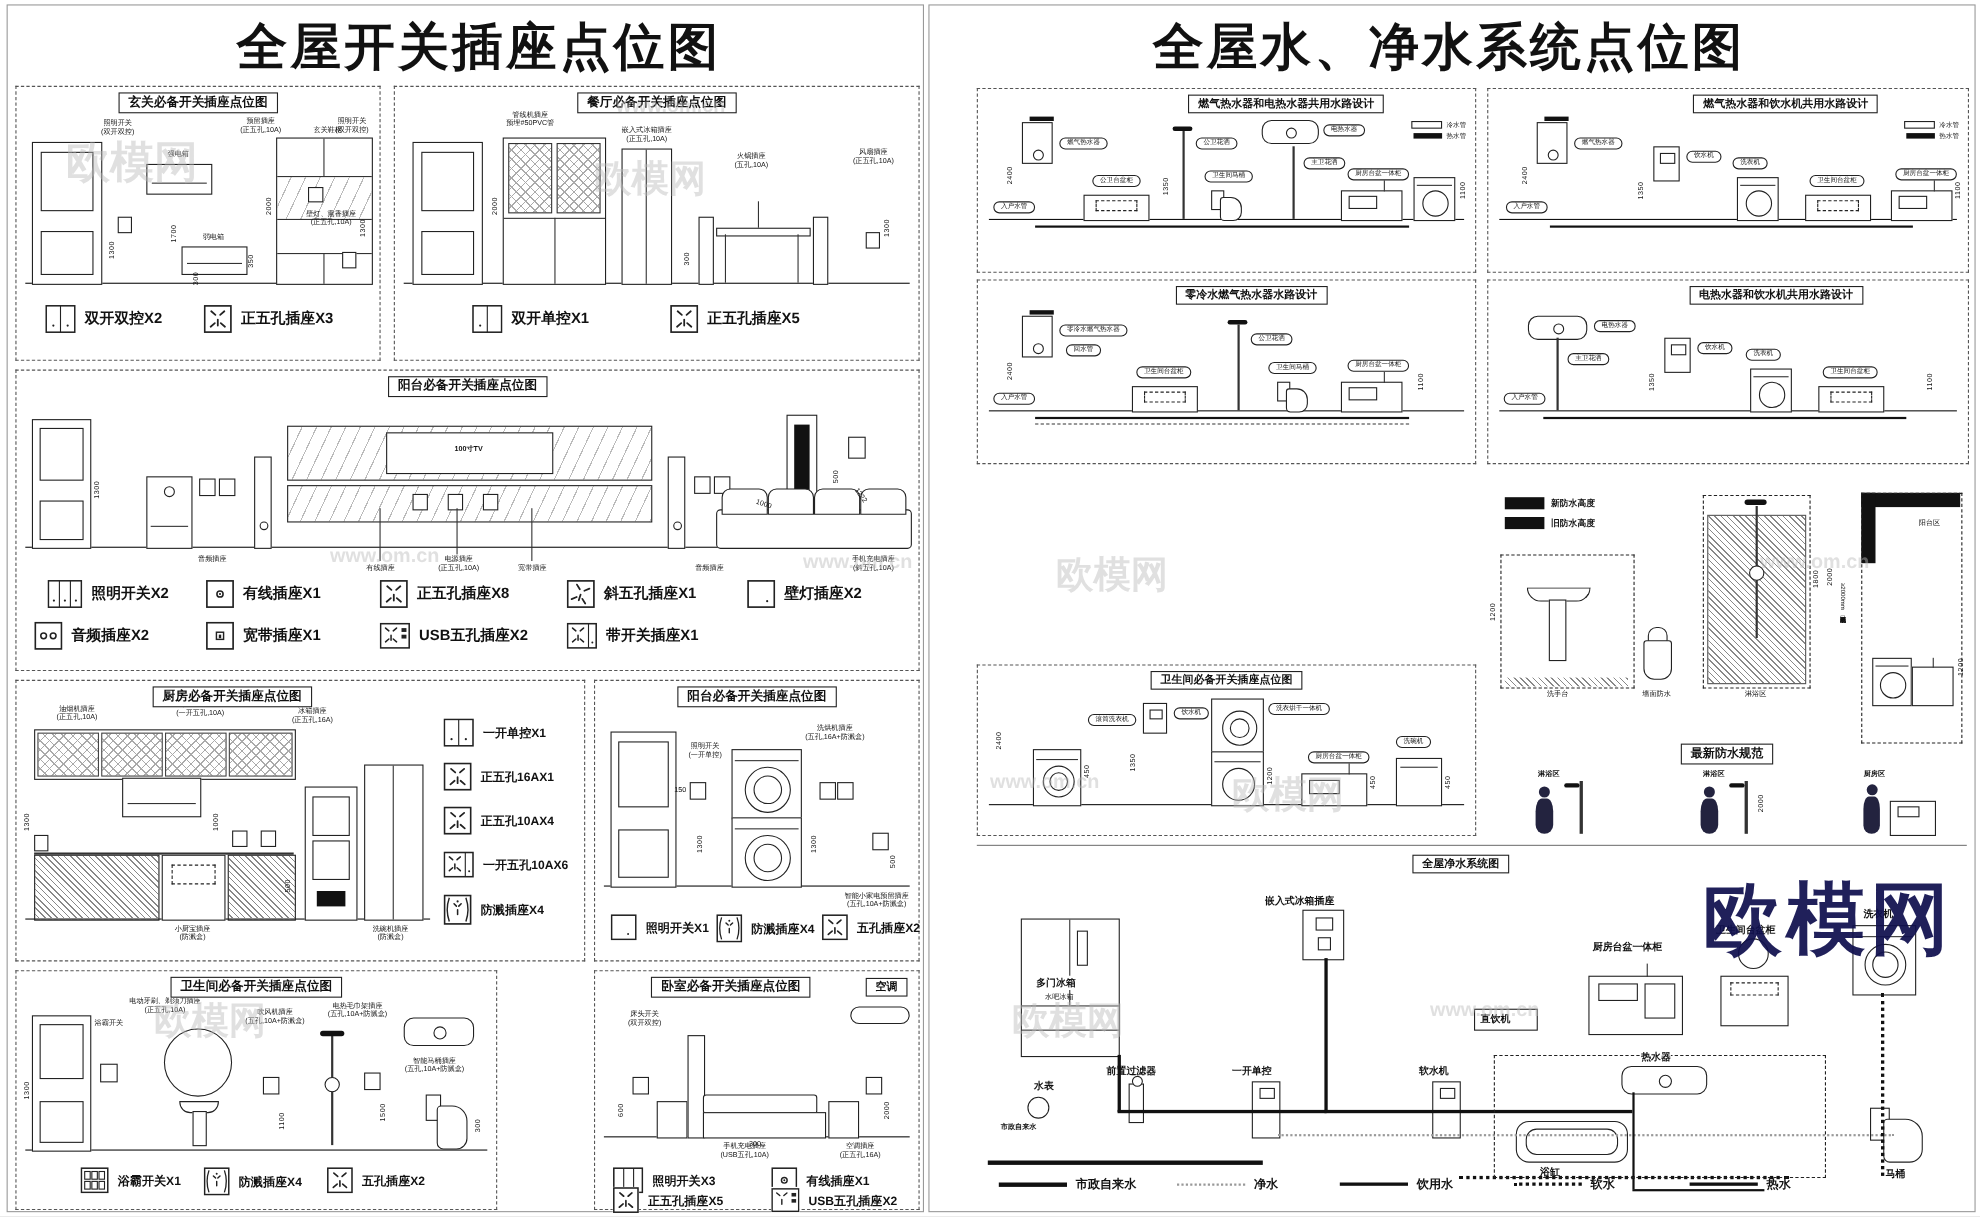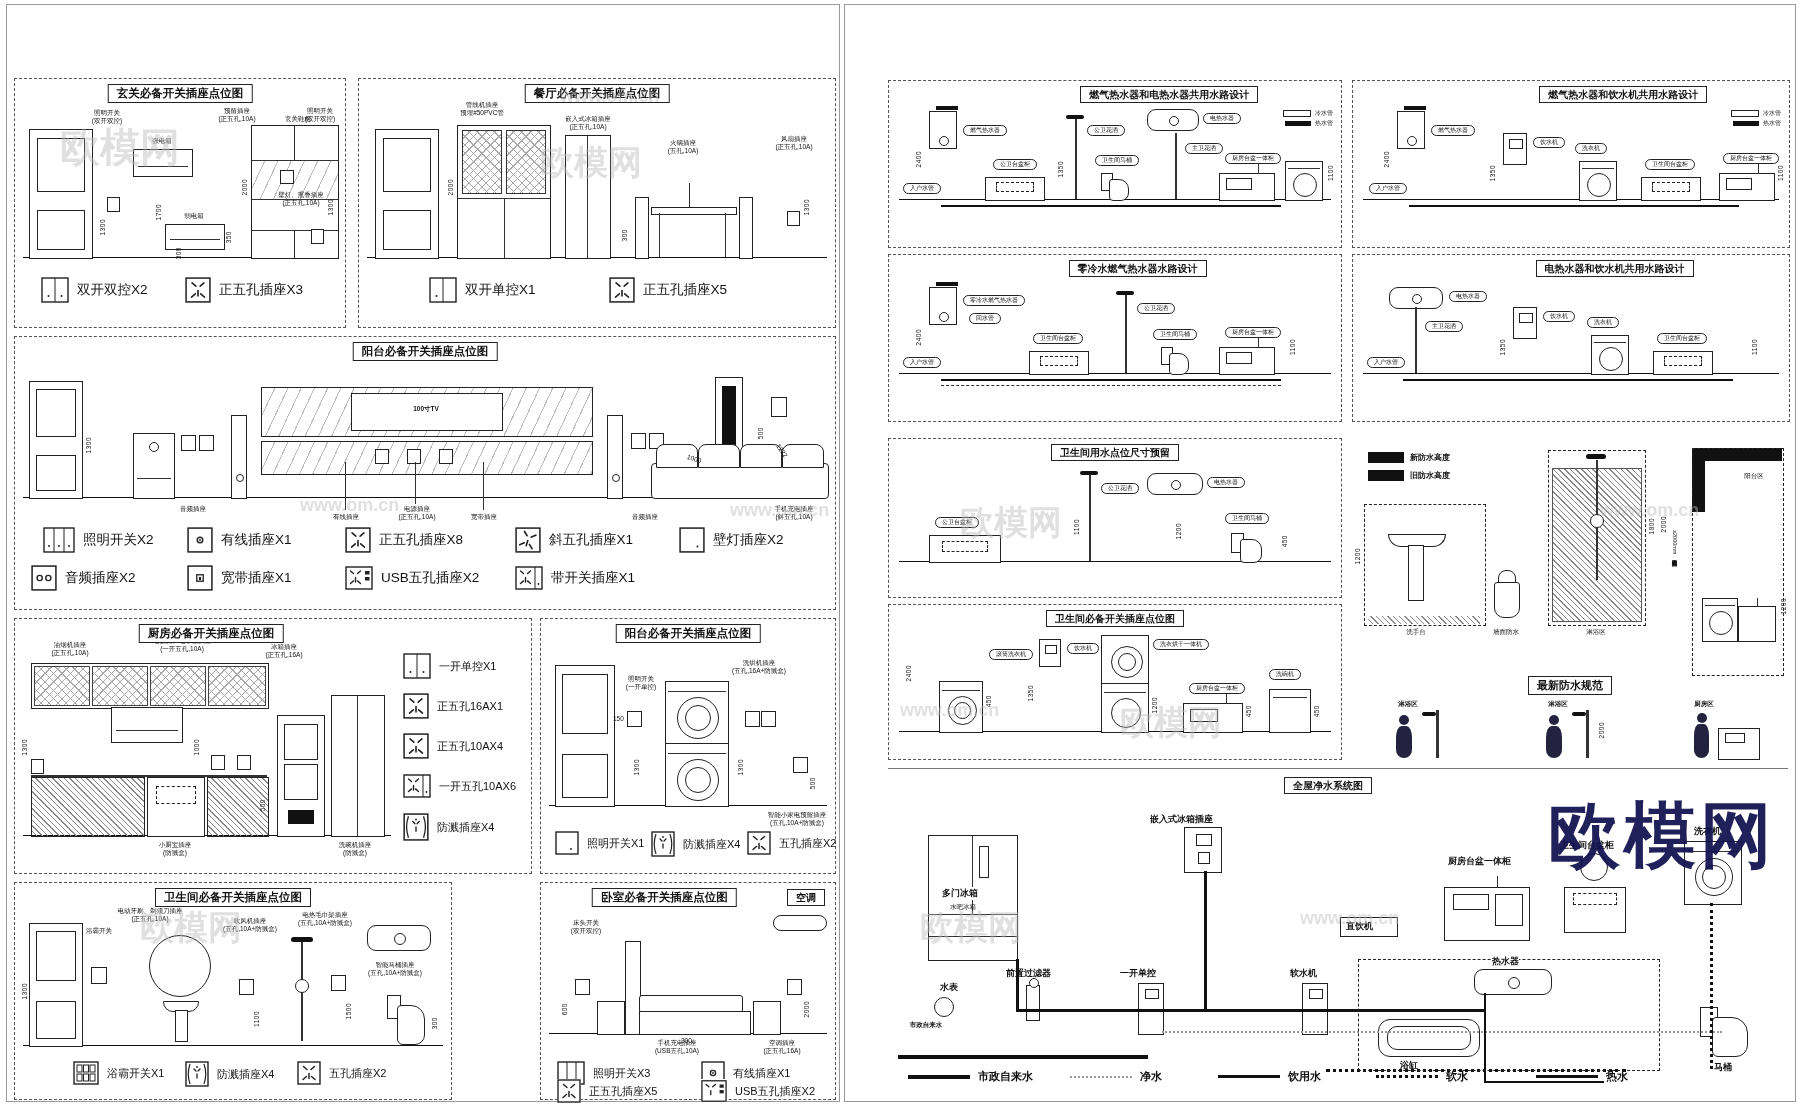--- a/index.html
+++ b/index.html
@@ -23,36 +23,38 @@
 .vline{position:absolute;width:0;border-right:1px solid #333}
 .vthick{position:absolute;width:3px;background:#111}
 .hthick{position:absolute;height:3px;background:#111}
 .dotf{position:absolute;height:0;border-bottom:2px dotted #999}
 .dotb{position:absolute;height:0;border-bottom:3px dotted #111}
 .hatch{background:repeating-linear-gradient(45deg,rgba(0,0,0,0) 0 3px,#888 3px 4px)}
 .glass{background:repeating-linear-gradient(45deg,rgba(0,0,0,0) 0 5px,#aaa 5px 6px),repeating-linear-gradient(-45deg,rgba(0,0,0,0) 0 5px,#aaa 5px 6px)}
 .marble{background:repeating-linear-gradient(115deg,rgba(0,0,0,0) 0 11px,#bbb 11px 12px)}
 .circ{position:absolute;border:1.3px solid #222;border-radius:50%;background:#fff}
 .leg{position:absolute;display:flex;align-items:center;gap:8px;white-space:nowrap;z-index:2}
-.leg .t{font-weight:normal;font-size:13.5px}
+.leg .t{font-weight:bold;font-size:13.5px}
 .legsm .t{font-size:11px}
 .leg svg{display:block;background:#fff}
 .fig{position:absolute;background:#23233f;border-radius:45% 45% 10px 10px}
 .fig:before{content:"";position:absolute;top:-11px;left:50%;transform:translateX(-50%);width:10px;height:10px;border-radius:50%;background:#23233f}
 .wm{position:absolute;color:#bbb;opacity:.45;font-weight:bold;z-index:6;pointer-events:none;white-space:nowrap}
 .wm.dk{color:#10104e;opacity:.93}
 .dashbox{position:absolute;border:1.6px dashed #222;z-index:1}
 </style>
 </head>
 <body>
 
 <div id="root">
   <div class="half" style="left:6px;top:4px;width:832px;height:1096px"></div>
   <div class="half" style="left:844px;top:4px;width:950px;height:1096px"></div>
 
+  <div class="btitle" style="left:215px;top:12px">全屋开关插座点位图</div>
+  <div class="btitle" style="left:1048px;top:12px">全屋水、净水系统点位图</div>
 
   <div class="panel" style="left:14px;top:78px;width:330px;height:248px">
     <div class="ptitle">玄关必备开关插座点位图</div>
     <div class="floor" style="left:8px;right:8px;top:178px"></div>
     <div class="box" style="left:14px;top:50px;width:62px;height:128px">
       <div class="box" style="left:7px;top:8px;right:7px;height:52px"></div>
       <div class="box" style="left:7px;bottom:8px;right:7px;height:38px"></div>
     </div>
     <div class="lbl" style="left:62px;top:30px;width:60px">照明开关
 (双开双控)</div>
@@ -694,41 +696,20 @@
     <div class="box" style="left:330px;top:92px;width:54px;height:26px">
         <div class="box" style="left:6px;top:4px;width:24px;height:10px"></div>
         <div class="vline" style="left:38px;top:-10px;height:10px"></div>
       </div>
     <div class="cap" style="left:336px;top:72px">厨房台盆一体柜</div>
     <div class="dim" style="left:400px;top:84px">1100</div>
     <div class="hthick" style="left:52px;top:124px;width:340px;height:2px"></div>
     <div class="hline" style="left:52px;top:130px;width:340px;border-bottom-style:dashed"></div>
   </div>
 
-  <div class="panel" style="left:888px;top:438px;width:452px;height:158px">
-    <div class="ptitle" style="font-size:10px">卫生间用水点位尺寸预留</div>
-    <div class="floor" style="left:10px;right:10px;top:122px"></div>
-    <div class="box" style="left:40px;top:96px;width:70px;height:26px">
-        <div class="box" style="left:12px;top:5px;right:12px;height:9px;border-style:dashed"></div>
-      </div>
-    <div class="cap" style="left:46px;top:78px">公卫台盆柜</div>
-    <div class="vline" style="left:200px;top:36px;height:86px;border-right-width:2px"></div>
-    <div class="solid" style="left:191px;top:32px;width:18px;height:4px;border-radius:3px"></div>
-    <div class="cap" style="left:212px;top:44px">公卫花洒</div>
-    <div class="dim" style="left:184px;top:80px">1100</div>
-    <div class="box rnd" style="left:258px;top:34px;width:54px;height:20px">
-        <div class="circ" style="left:23px;top:6px;width:8px;height:8px"></div>
-      </div>
-    <div class="cap" style="left:318px;top:38px">电热水器</div>
-    <div class="dim" style="left:286px;top:84px">1200</div>
-    <div class="box" style="left:342px;top:94px;width:11px;height:18px"></div>
-    <div class="box" style="left:351px;top:100px;width:20px;height:22px;border-radius:3px 10px 8px 4px"></div>
-    <div class="cap" style="left:336px;top:74px">卫生间马桶</div>
-    <div class="dim" style="left:392px;top:96px">450</div>
-  </div>
 
   <div class="panel" style="left:888px;top:604px;width:452px;height:154px">
     <div class="ptitle" style="font-size:10px">卫生间必备开关插座点位图</div>
     <div class="floor" style="left:10px;right:10px;top:126px"></div>
     <div class="dim" style="left:16px;top:60px">2400</div>
     <div class="box" style="left:50px;top:76px;width:42px;height:50px">
         <div class="hline" style="left:2px;right:2px;top:8px"></div>
         <div class="circ" style="left:8px;top:14px;width:27px;height:27px"></div>
         <div class="circ" style="left:14px;top:20px;width:15px;height:15px"></div>
       </div>

